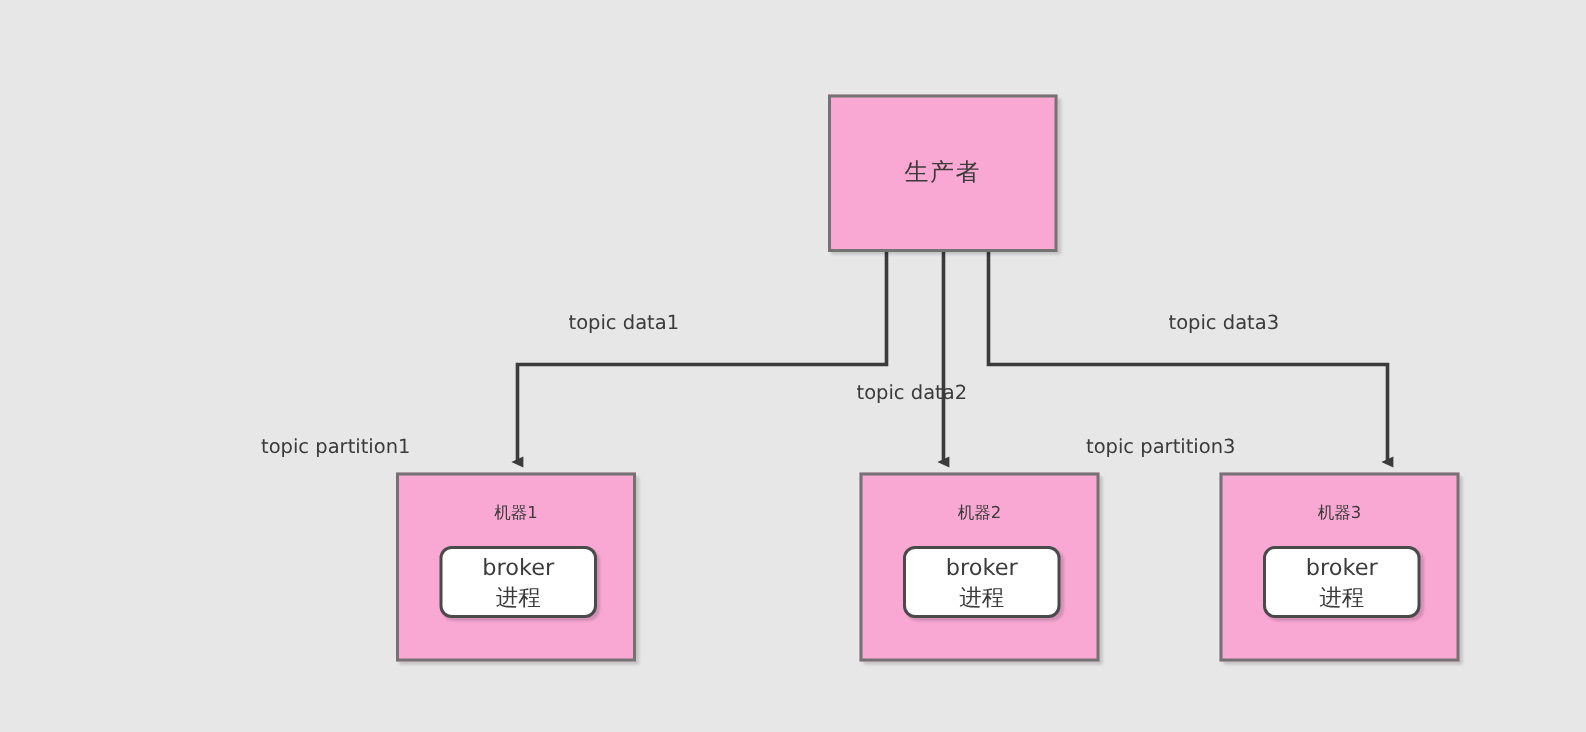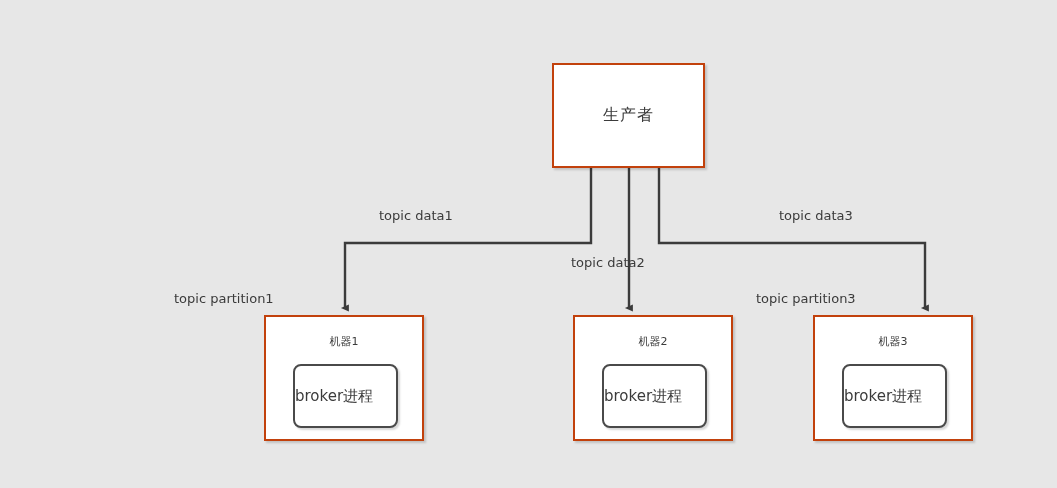--- a/index.html
+++ b/index.html
@@ -23,22 +23,22 @@
     position: absolute;
     left: 0;
     top: 0;
     width: 1057px;
     height: 488px;
   }
 
   
   .node {
     position: absolute;
-    background: #ffffff;
-    border: 2px solid #c2410c;
+    background: #f9a8d4;
+    border: 2px solid #737373;
     box-sizing: border-box;
     box-shadow: 2px 2px 2px rgba(0,0,0,0.16);
   }
   .producer-box {
     left: 552px;
     top: 63px;
     width: 153px;
     height: 105px;
   }
   .producer-label {
@@ -67,49 +67,50 @@
     top: 17px;
     text-align: center;
     font-size: 11px;
     color: #3b3b3b;
   }
   .broker-box {
     position: absolute;
     left: 27px;
     top: 47px;
     width: 105px;
-    height: 64px;
+    height: 48px;
     background: #ffffff;
     border: 2px solid #4a4a4a;
     border-radius: 8px;
     box-sizing: border-box;
     box-shadow: 2px 2px 2px rgba(0,0,0,0.16);
     display: flex;
+    flex-direction: column;
     align-items: center;
-    justify-content: flex-start;
+    justify-content: center;
   }
   .broker-line {
     font-size: 15px;
     color: #3b3b3b;
     line-height: 1.35;
   }
 
   
   .edge-label {
     position: absolute;
     font-size: 13px;
     color: #3b3b3b;
     white-space: nowrap;
   }
   .lbl-data1      { left: 379px; top: 208px; }
   .lbl-data2      { left: 571px; top: 255px; }
   .lbl-data3      { left: 779px; top: 208px; }
   .lbl-partition1 { left: 174px; top: 291px; }
   .lbl-partition2 { left: 459px; top: 291px; }
-  .lbl-partition3 { left: 756px; top: 291px; }
+  .lbl-partition3 { left: 724px; top: 291px; }
 </style>
 </head>
 <body>
 
 <div id="canvas">
 
   <svg id="wires" viewBox="0 0 1057 488" xmlns="http://www.w3.org/2000/svg">
     <defs>
       <marker id="arrowhead" markerWidth="9" markerHeight="9" refX="4.2" refY="4.3" orient="auto" markerUnits="userSpaceOnUse">
         <path d="M0.6,0.4 L7.8,0.4 L4.2,8.4 Z" fill="#3b3b3b"></path>

